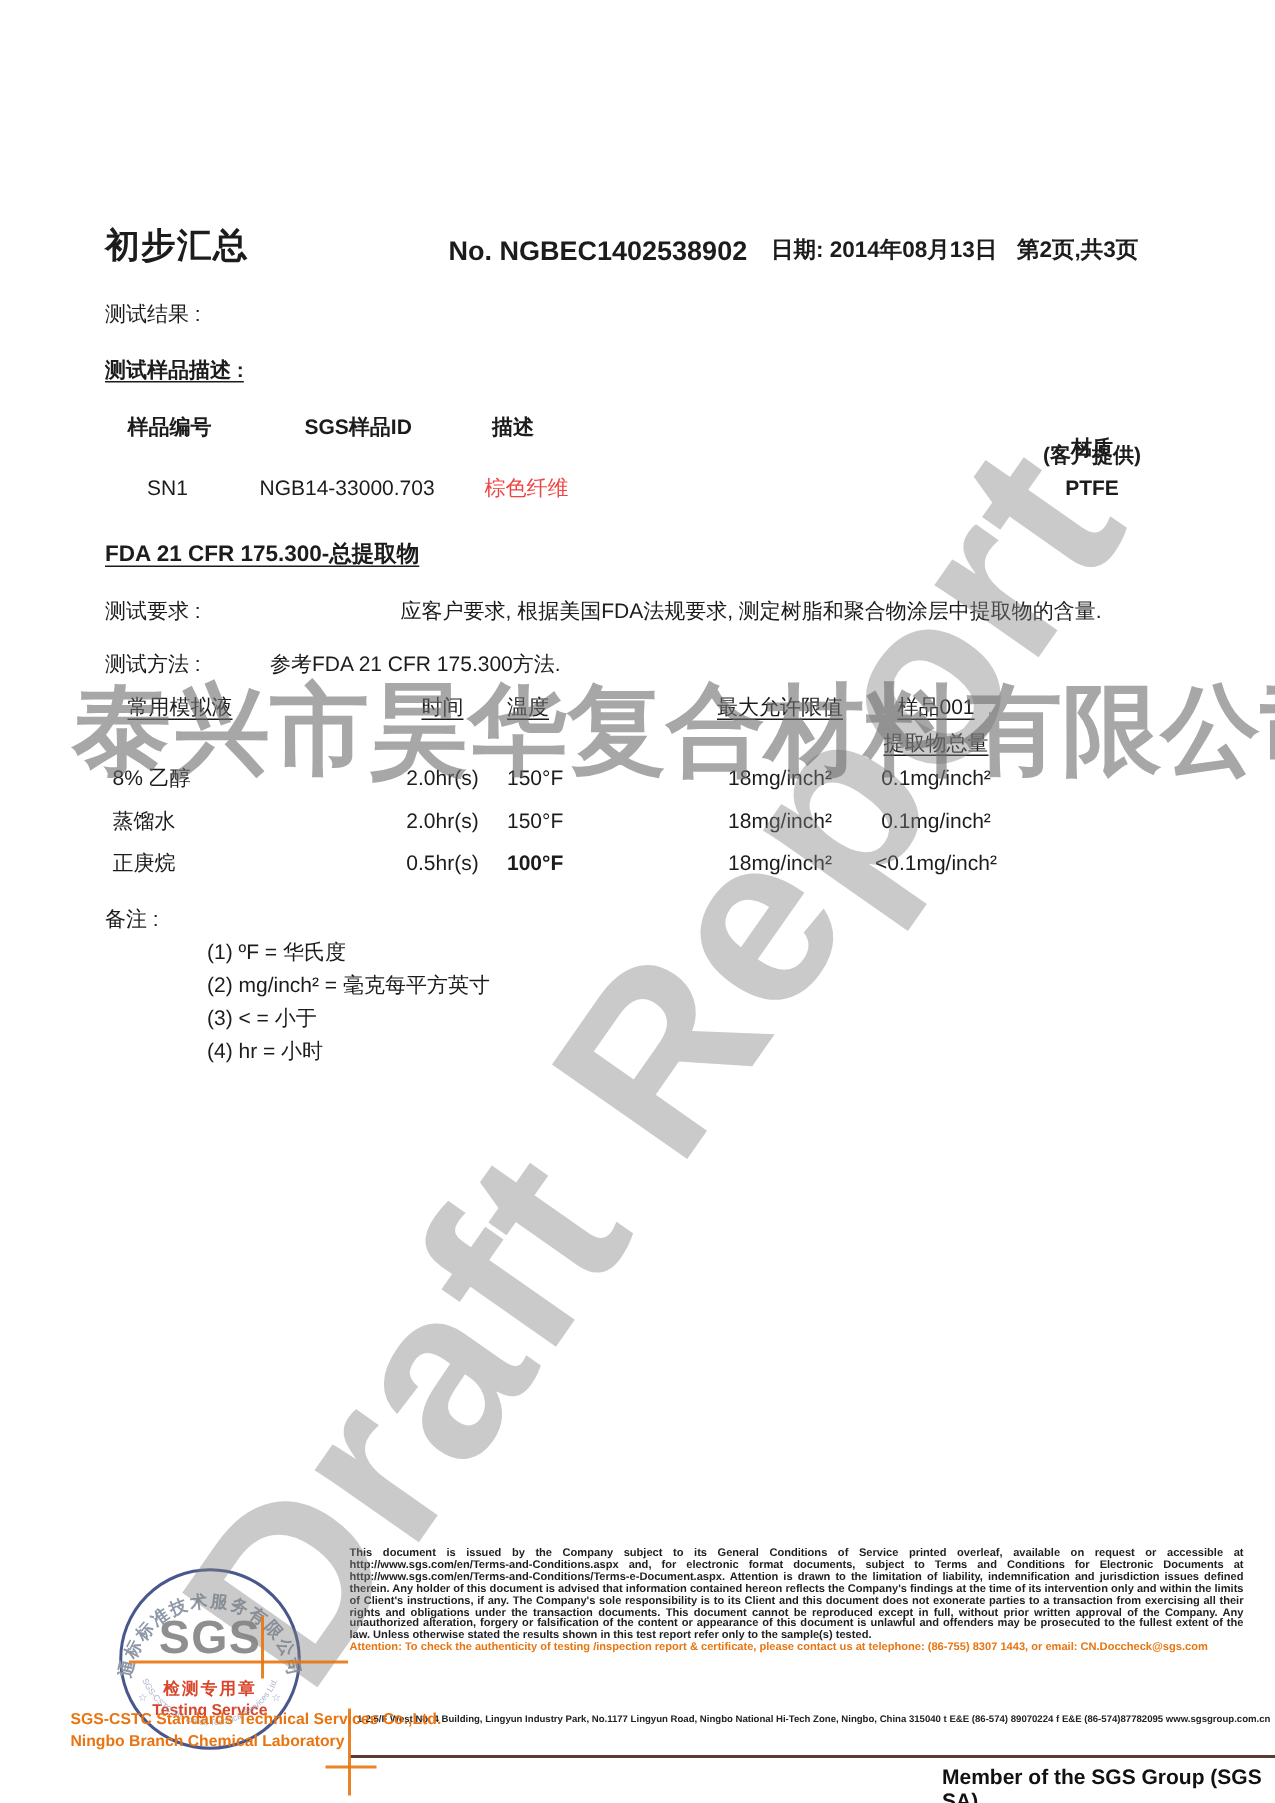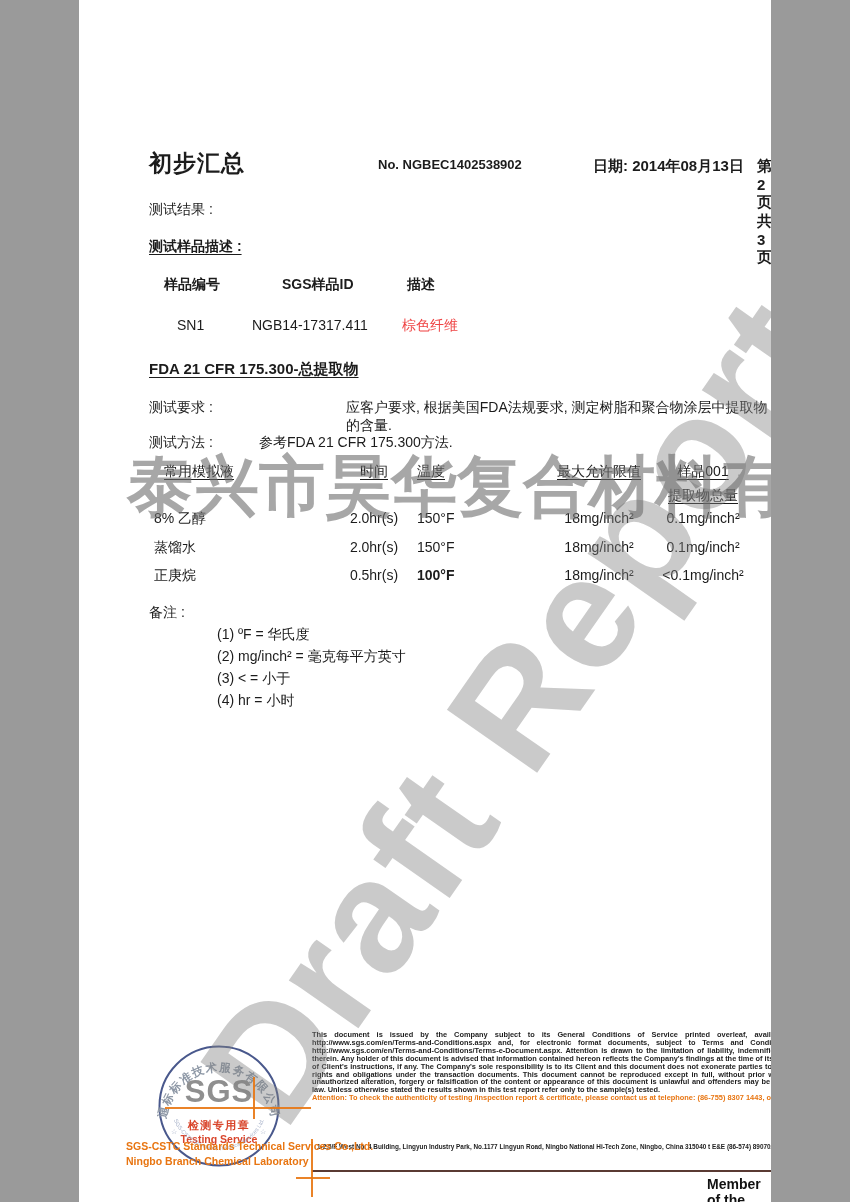--- a/index.html
+++ b/index.html
@@ -1,29 +1,29 @@
 <!DOCTYPE html>
 <html><head>
 <meta charset="utf-8">
 <style>
   html,body{margin:0;padding:0;background:#9a9a9a;}
   .page{
-    position:relative;width:692px;height:1202px;background:#ffffff;
+    position:relative;width:850px;height:1202px;background:#ffffff;
     margin:0 auto;overflow:hidden;
     font-family:"Liberation Sans","DejaVu Sans",sans-serif;
     color:#1c1c1c;
   }
   .abs{position:absolute;}
   .b{font-weight:bold;}
   .u{text-decoration:underline;text-underline-offset:3px;}
   .sz14{font-size:14px;}
   .sz15{font-size:15px;}
   
   .doc-title{left:70px;top:148px;font-size:23px;font-weight:bold;letter-spacing:1px;}
-  .report-no{left:299px;top:157px;font-size:13px;font-weight:bold;}
+  .report-no{left:299px;top:157px;font-size:18px;font-weight:bold;}
   .date-line{left:514px;top:157px;font-size:15px;font-weight:bold;}
   .page-line{left:678px;top:157px;font-size:15px;font-weight:bold;}
   
   .lbl{font-size:14px;}
   
   .sd-h{font-size:14px;font-weight:bold;}
   .mat-col{left:662px;width:132px;text-align:center;}
   
   .c1h{left:85px;}
   .c1{left:75px;}
@@ -71,21 +71,21 @@
   <div class="abs lbl u b" style="left:70px;top:238px;">测试样品描述 :</div>
 
   <div>
     <div class="abs sd-h" style="left:85px;top:276px;">样品编号</div>
     <div class="abs sd-h" style="left:203px;top:276px;">SGS样品ID</div>
     <div class="abs sd-h" style="left:328px;top:276px;">描述</div>
     <div class="abs sd-h mat-col" style="top:290px;">材质</div>
     <div class="abs sd-h mat-col" style="top:295px;">(客户提供)</div>
 
     <div class="abs sz14" style="left:98px;top:317px;">SN1</div>
-    <div class="abs sz14" style="left:173px;top:317px;">NGB14-17317.411</div>
+    <div class="abs sz14" style="left:173px;top:317px;">NGB14-33000.703</div>
     <div class="abs sz14" style="left:323px;top:317px;color:#ef4444;">棕色纤维</div>
     <div class="abs sz14 mat-col" style="top:317px;font-weight:bold;">PTFE</div>
   </div>
 
   <div class="abs sz15 b u" style="left:70px;top:360px;">FDA 21 CFR 175.300-总提取物</div>
 
   <div class="abs lbl" style="left:70px;top:399px;">测试要求 :</div>
   <div class="abs lbl" style="left:228px;top:399px;margin-left:39px;">应客户要求, 根据美国FDA法规要求, 测定树脂和聚合物涂层中提取物的含量.</div>
   <div class="abs lbl" style="left:70px;top:434px;">测试方法 :</div>
   <div class="abs lbl" style="left:180px;top:434px;">参考FDA 21 CFR 175.300方法.</div>

